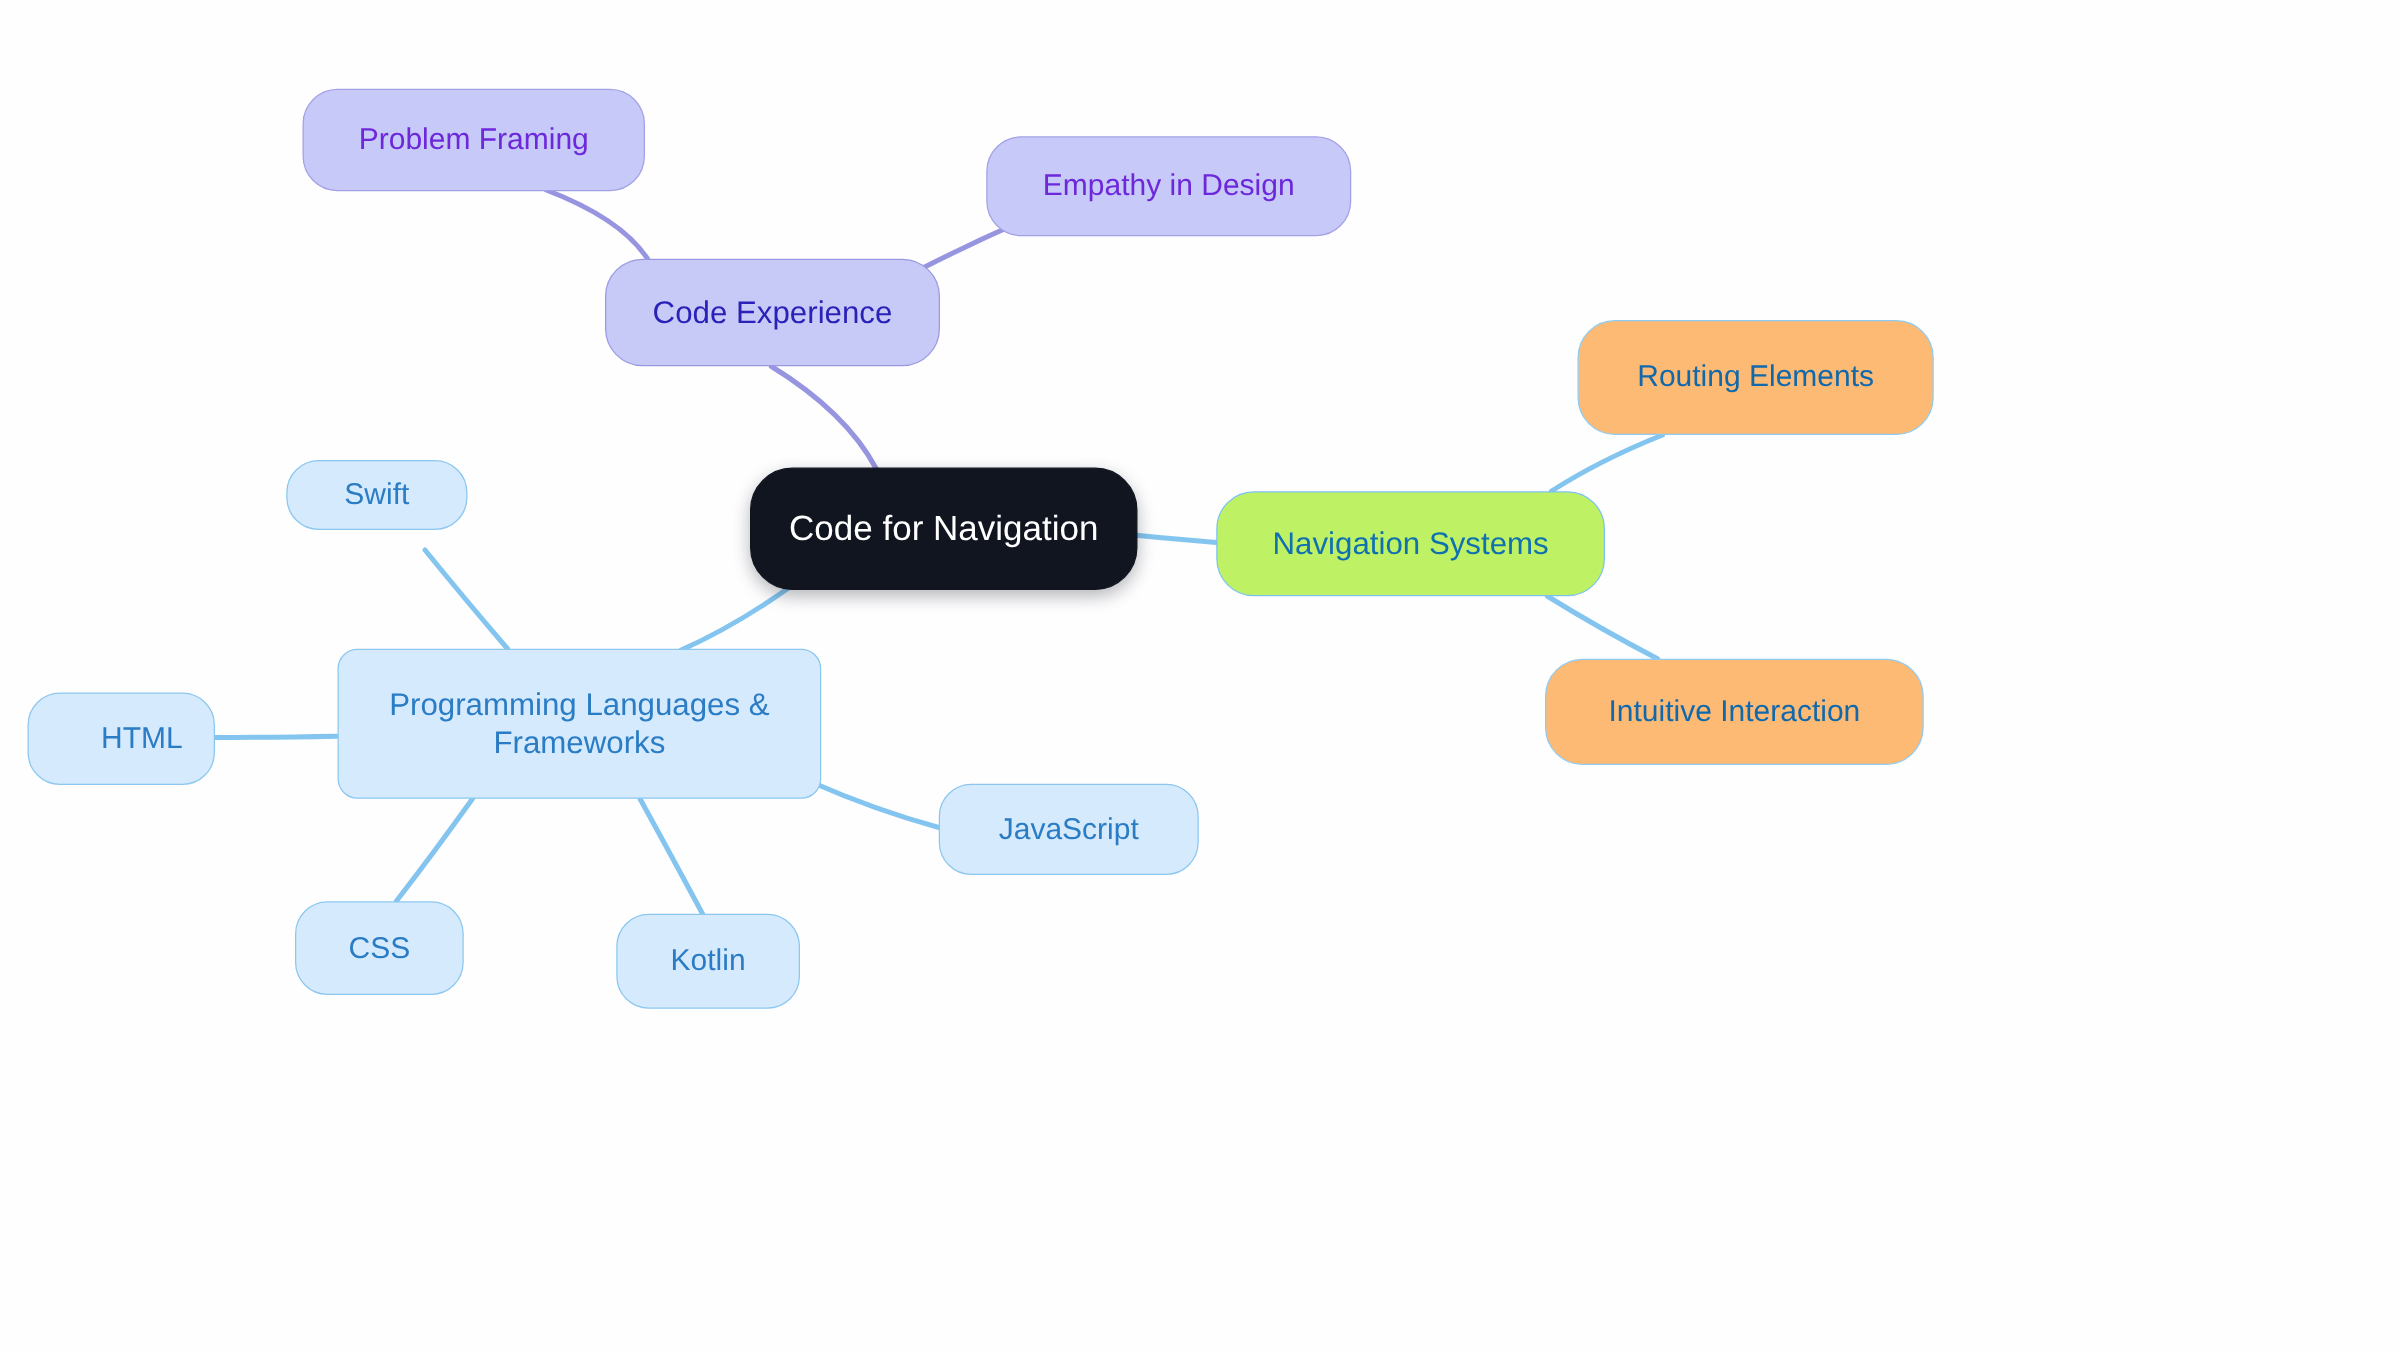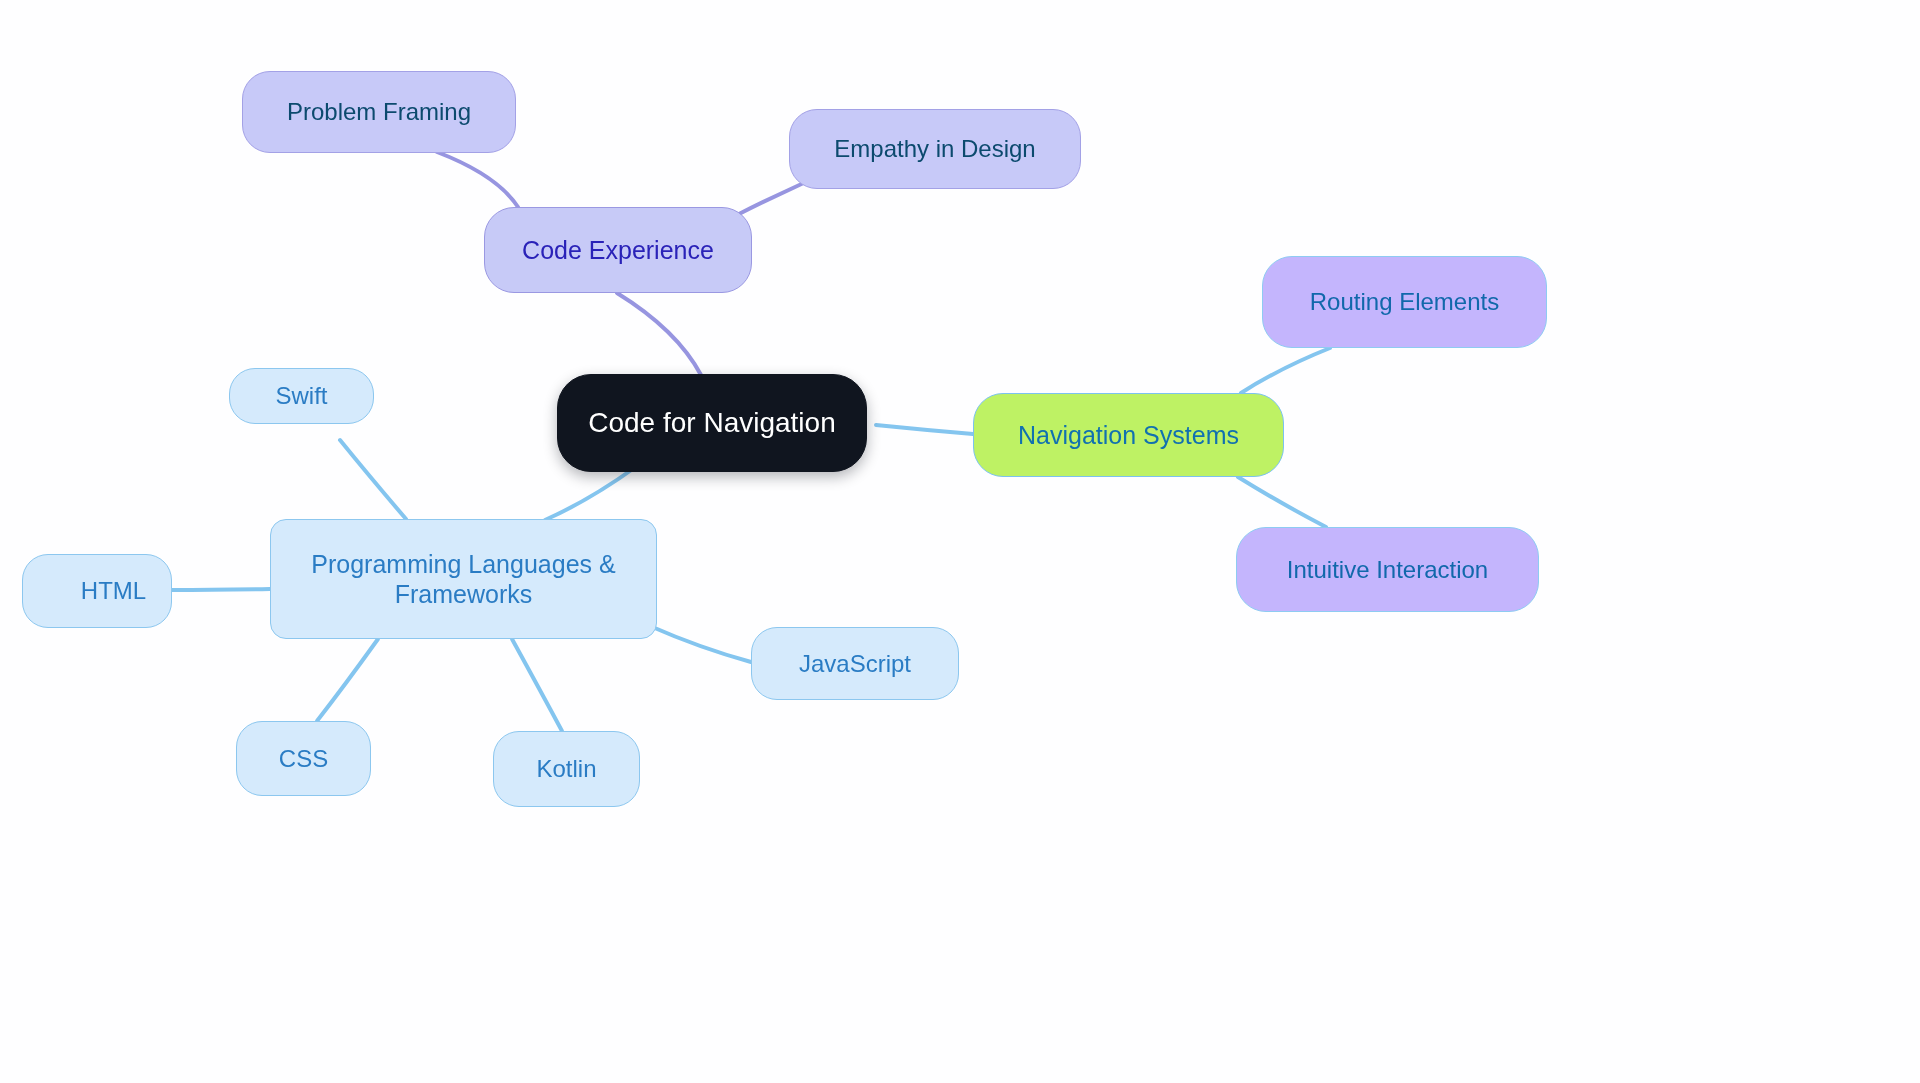--- a/index.html
+++ b/index.html
@@ -43,29 +43,29 @@
     box-shadow: 0 5px 14px rgba(10, 14, 22, 0.30);
   }
   .node-purple-branch {
     background: #c7caf7;
     border-color: #9a98e2;
     color: #2a22b8;
   }
   .node-purple-leaf {
     background: #c7c9f8;
     border-color: #a3a1e6;
-    color: #0c4a6e;
+    color: #6d28d9;
   }
   .node-blue-branch {
     background: #bef264;
     border-color: #7cc2ef;
     color: #1171b0;
   }
   .node-blue-leaf {
-    background: #c4b5fd;
+    background: #fdba74;
     border-color: #8ecbf2;
     color: #1168ab;
   }
   .node-blue-pale {
     background: #d5eafc;
     border-color: #8cc7ef;
     color: #2a7cc4;
   }
 </style>
 </head>
@@ -80,21 +80,21 @@
       <path d="M 1241 393 Q 1280 368 1330 348" fill="none" stroke="#84c5ef" stroke-width="4" stroke-linecap="round"></path>
       <path d="M 1238 477 Q 1280 503 1326 527" fill="none" stroke="#84c5ef" stroke-width="4" stroke-linecap="round"></path>
       <path d="M 637 466 Q 590 500 545 520" fill="none" stroke="#84c5ef" stroke-width="4" stroke-linecap="round"></path>
       <path d="M 406 519 Q 370 477 340 440" fill="none" stroke="#84c5ef" stroke-width="4" stroke-linecap="round"></path>
       <path d="M 270 589 Q 215 590 172 590" fill="none" stroke="#84c5ef" stroke-width="4" stroke-linecap="round"></path>
       <path d="M 378 639 Q 345 685 317 721" fill="none" stroke="#84c5ef" stroke-width="4" stroke-linecap="round"></path>
       <path d="M 512 639 Q 540 690 562 731" fill="none" stroke="#84c5ef" stroke-width="4" stroke-linecap="round"></path>
       <path d="M 650 626 Q 700 648 751 662" fill="none" stroke="#84c5ef" stroke-width="4" stroke-linecap="round"></path>
     </svg>
   <div id="nodes-layer">
-      <div class="node node-root" style="left: 557px; top: 374px; width: 310px; height: 98px; border-radius: 34px; font-size: 28px;">Code for Navigation</div>
+      <div class="node node-root" style="left: 600px; top: 374px; width: 310px; height: 98px; border-radius: 34px; font-size: 28px;">Code for Navigation</div>
       <div class="node node-purple-branch" style="left: 484px; top: 207px; width: 268px; height: 86px; border-radius: 30px; font-size: 25px;">Code Experience</div>
       <div class="node node-purple-leaf" style="left: 242px; top: 71px; width: 274px; height: 82px; border-radius: 28px; font-size: 24px;">Problem Framing</div>
       <div class="node node-purple-leaf" style="left: 789px; top: 85px; width: 292px; height: 80px; border-radius: 28px; font-size: 24px; margin-top: 24px;">Empathy in Design</div>
       <div class="node node-blue-branch" style="left: 973px; top: 393px; width: 311px; height: 84px; border-radius: 30px; font-size: 25px;">Navigation Systems</div>
       <div class="node node-blue-leaf" style="left: 1262px; top: 256px; width: 285px; height: 92px; border-radius: 30px; font-size: 24px;">Routing Elements</div>
       <div class="node node-blue-leaf" style="left: 1236px; top: 527px; width: 303px; height: 85px; border-radius: 30px; font-size: 24px;">Intuitive Interaction</div>
       <div class="node node-blue-pale" style="left: 270px; top: 519px; width: 387px; height: 120px; border-radius: 16px; font-size: 25px;">Programming Languages &amp;
 Frameworks</div>
       <div class="node node-blue-pale" style="left: 229px; top: 368px; width: 145px; height: 56px; border-radius: 26px; font-size: 24px;">Swift</div>
       <div class="node node-blue-pale" style="left: 22px; top: 554px; width: 150px; height: 74px; border-radius: 26px; font-size: 24px; padding-left: 33px;">HTML</div>

